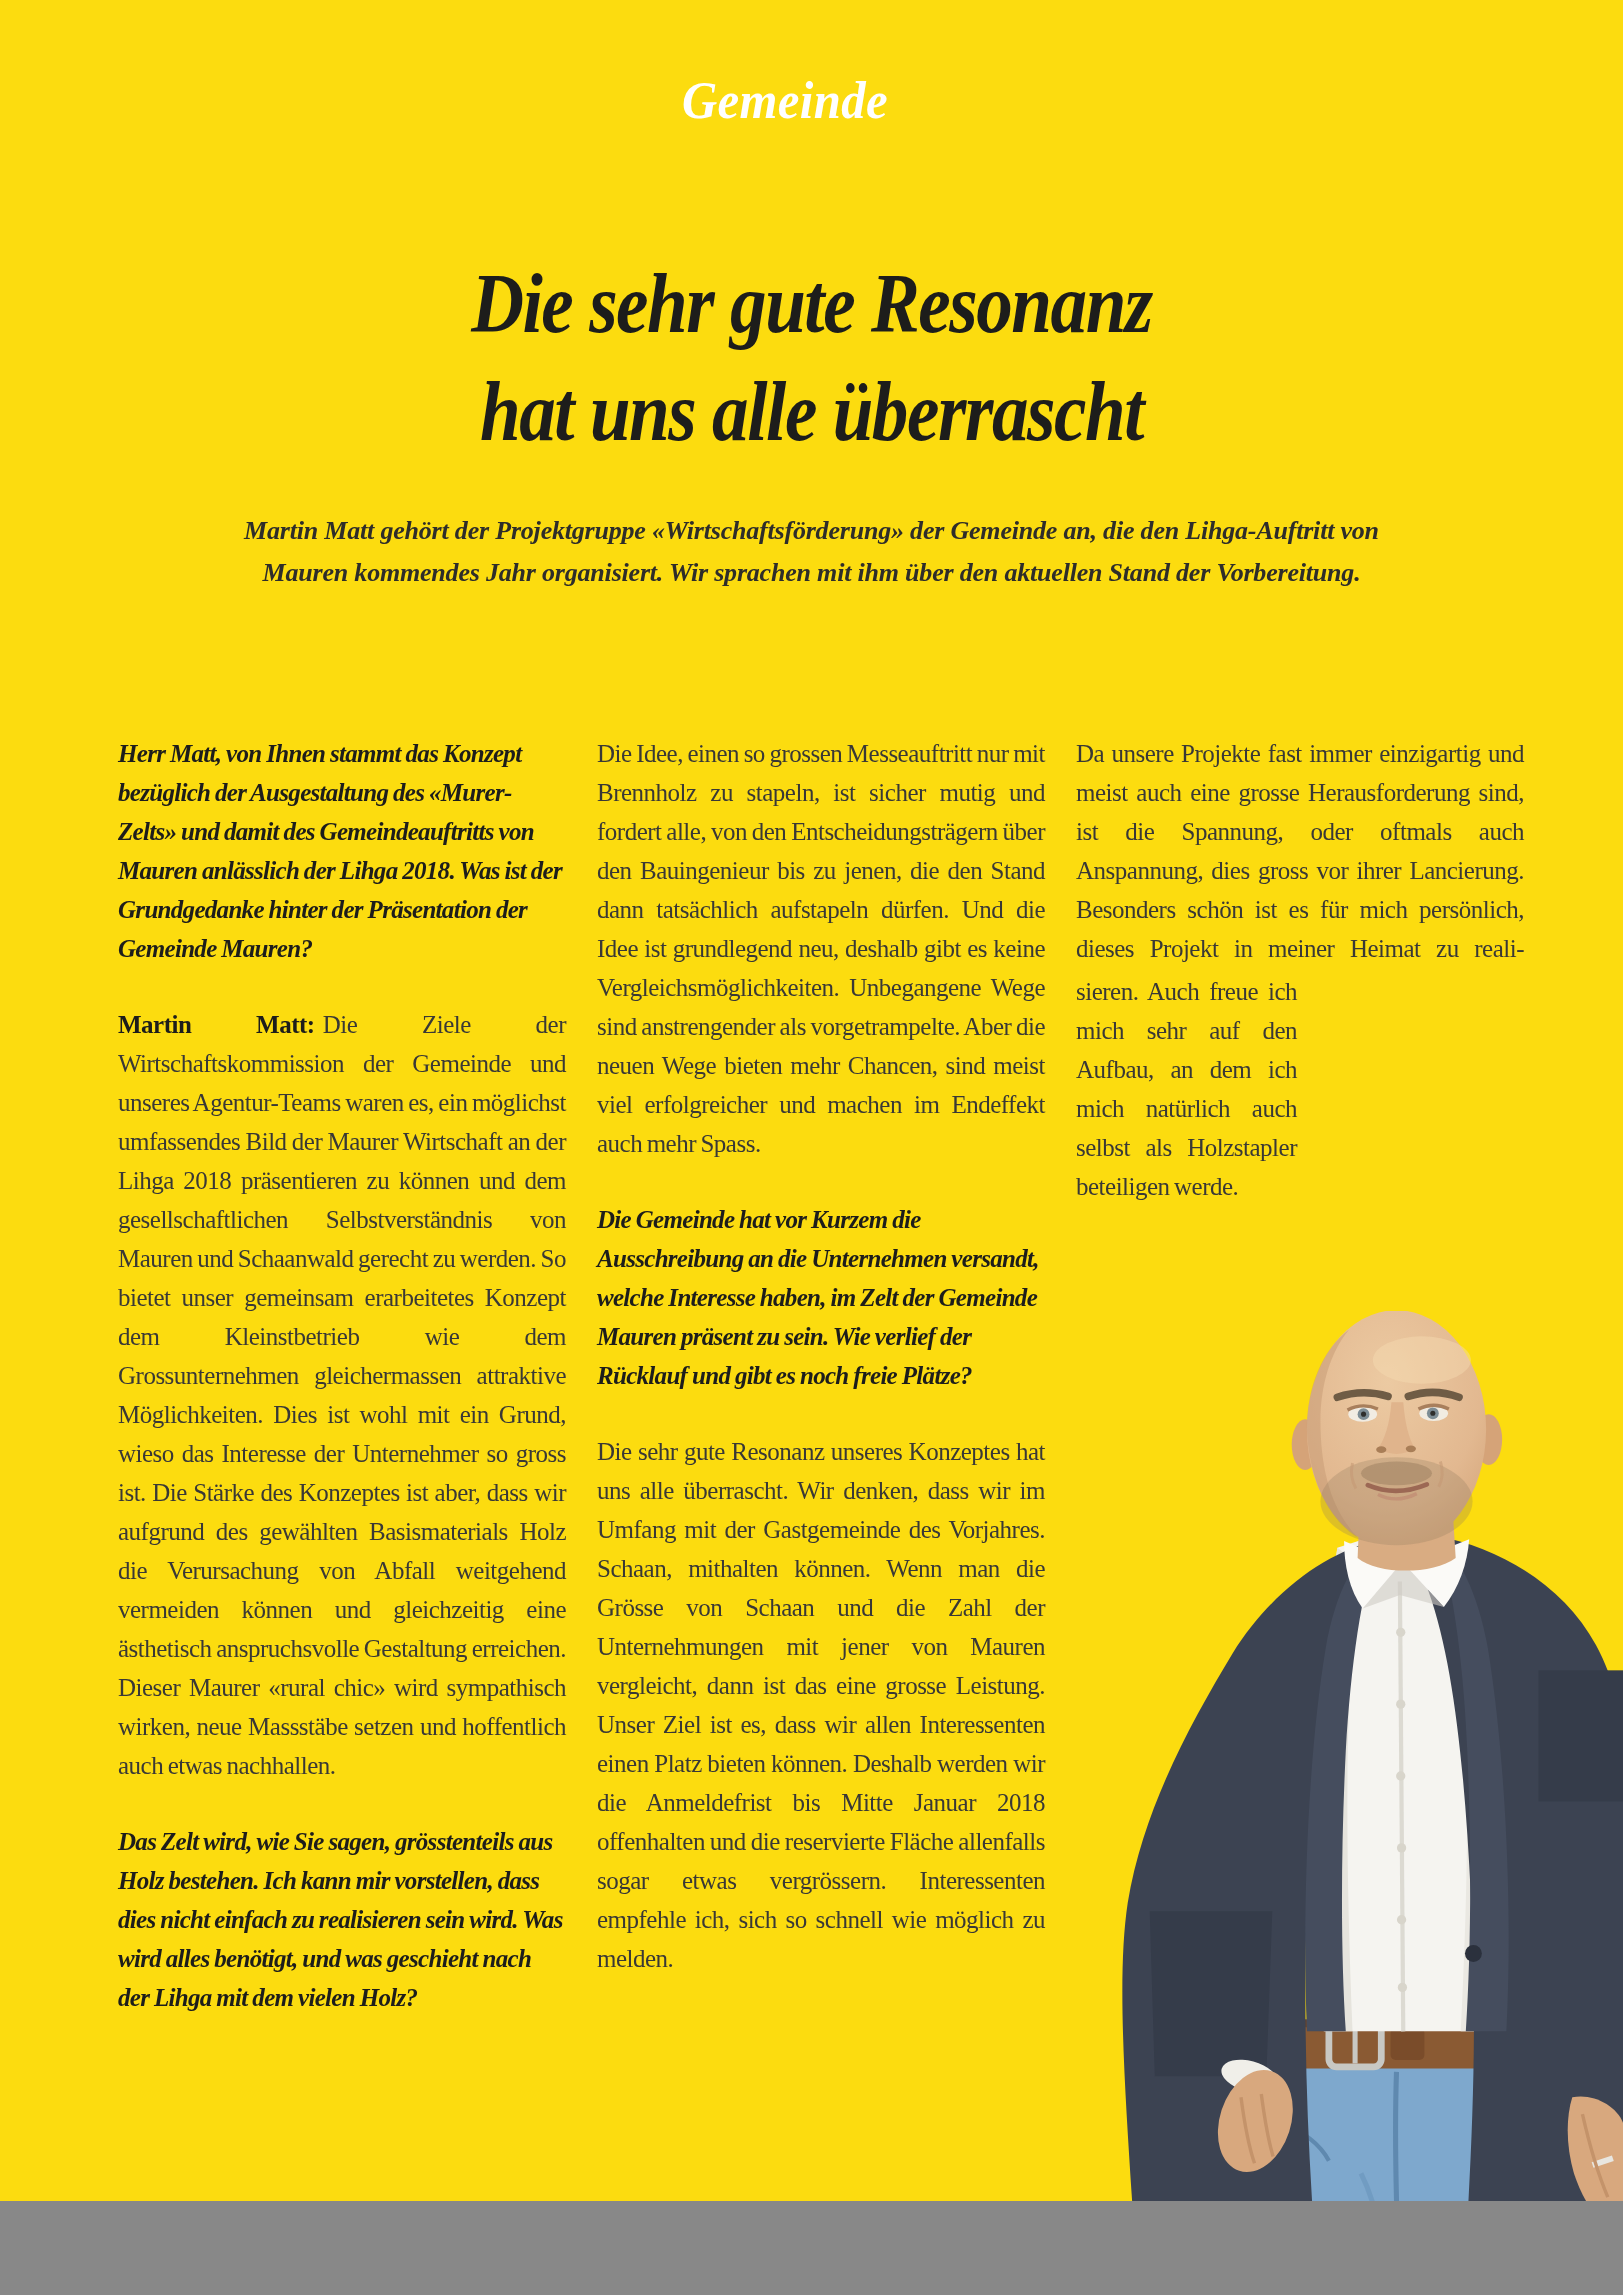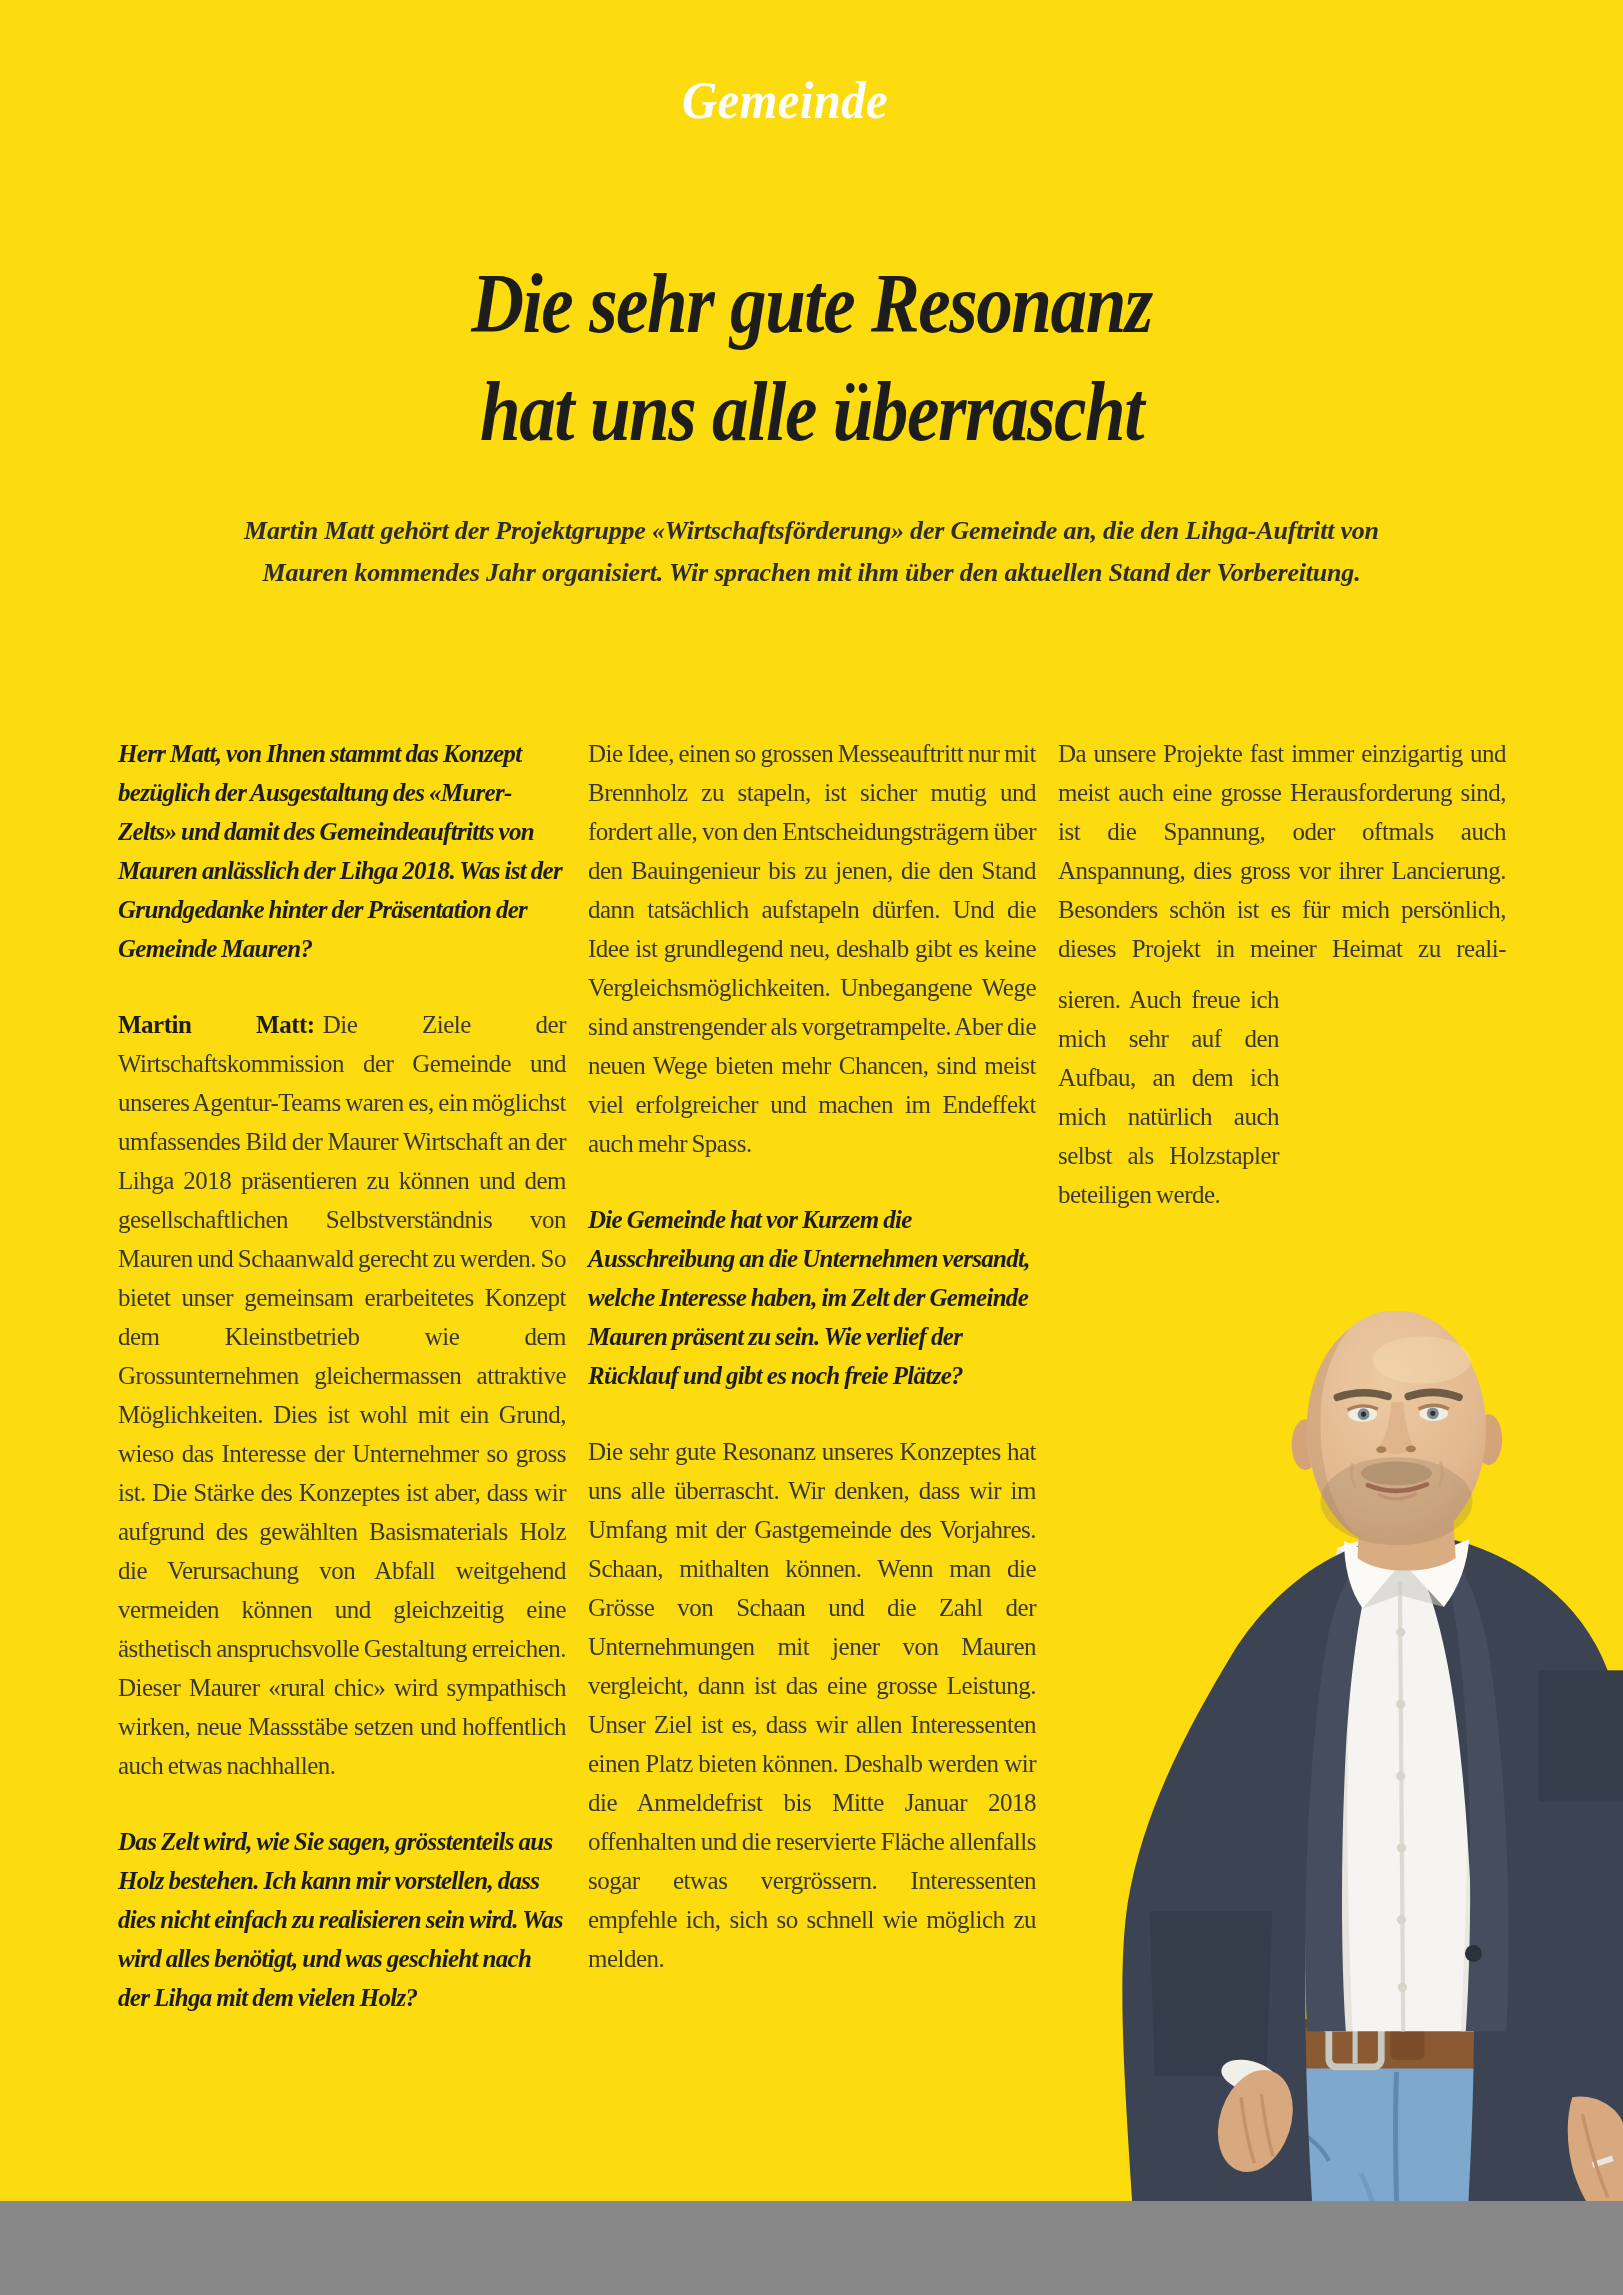--- a/index.html
+++ b/index.html
@@ -34,38 +34,38 @@
     position:absolute; top:510px; left:50%;
     transform:translateX(-50%);
     width:1137px; text-align:center;
     font-size:26px; line-height:42px;
     font-weight:700; font-style:italic;
     color:#2e2d2a; letter-spacing:-0.2px;
   }
   
   .cols {
     position:absolute; top:734px; left:118px; width:1407px;
-    display:flex; gap:22px;
+    display:flex; gap:31px;
   }
   .col {
     flex:0 0 448px; width:448px;
     font-size:25px; line-height:39px;
     color:#393836; text-align:justify;
     letter-spacing:-0.5px; word-spacing:-1.3px;
     hyphens:auto;
   }
   .block + .block { margin-top:37px; }
   .q {
     font-weight:700; font-style:italic;
     color:#1d1d1b; text-align:left;
     letter-spacing:-0.7px; word-spacing:-0.8px;
   }
   .speaker { font-weight:700; color:#1d1d1b; margin-right:0.32em; }
   .jlast { text-align-last:justify; }
-  .cont { margin-top:12px; }
+  .cont { margin-top:4px; }
   .wrap-spacer { float:right; width:227px; height:272px; }
   
   .photo {
     position:absolute; left:1099px; top:1311px;
     width:524px; height:985px;
   }
   .photo svg { width:100%; height:100%; display:block; }
   
   .footer {
     position:absolute; top:2229px; left:0; width:100%;

